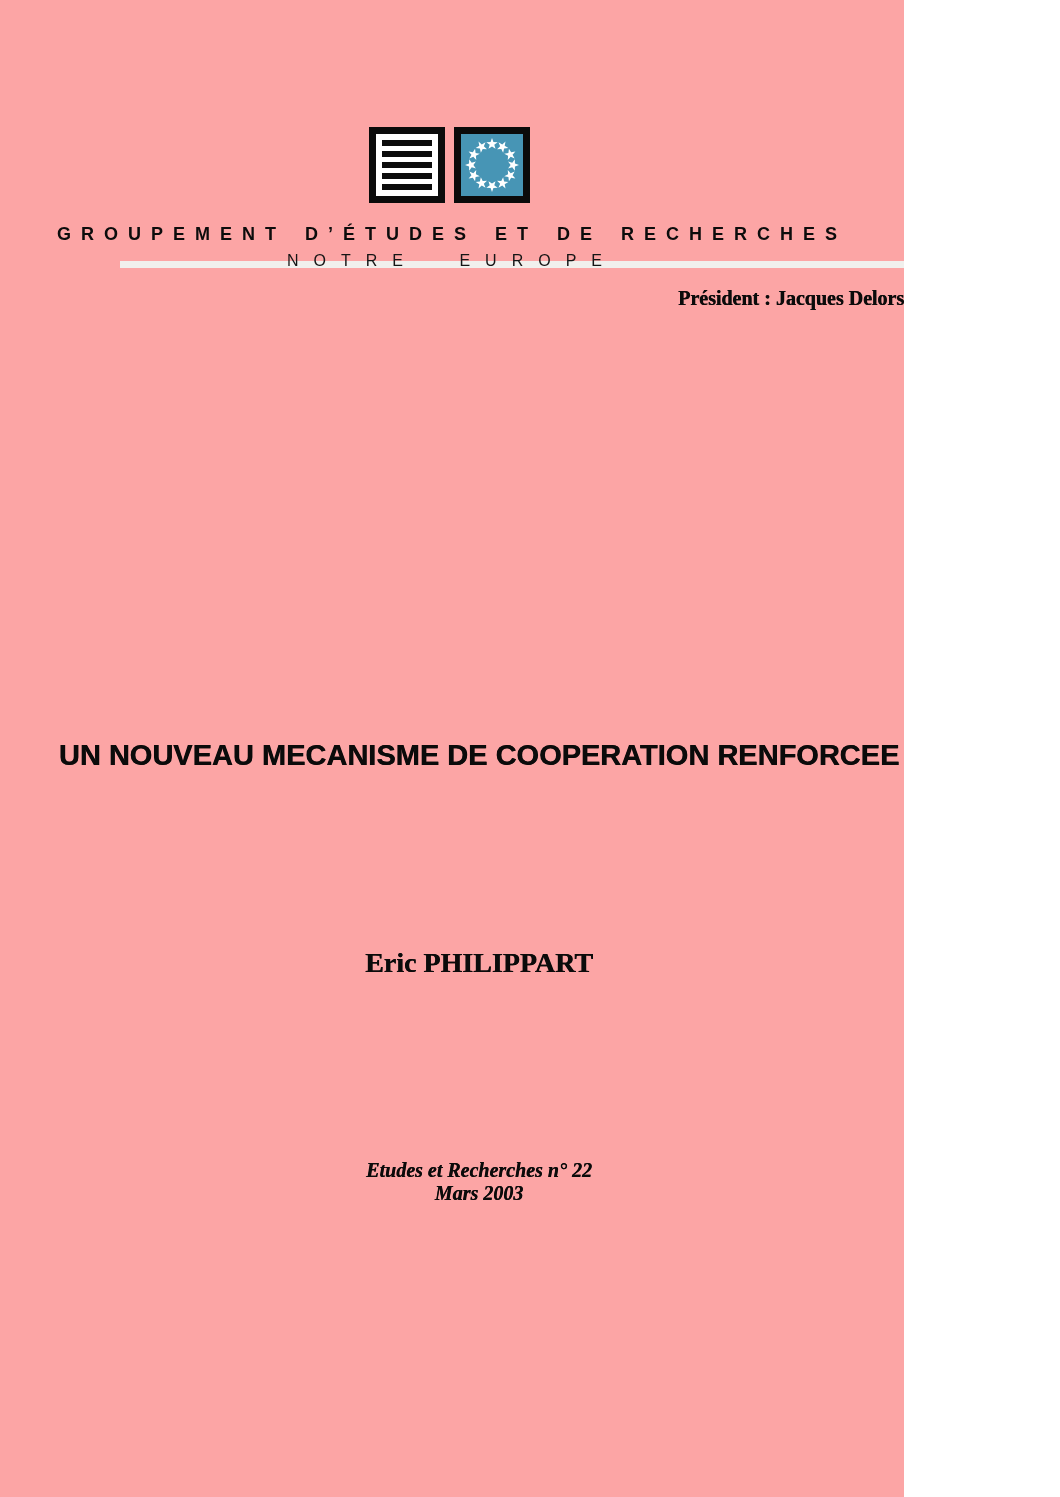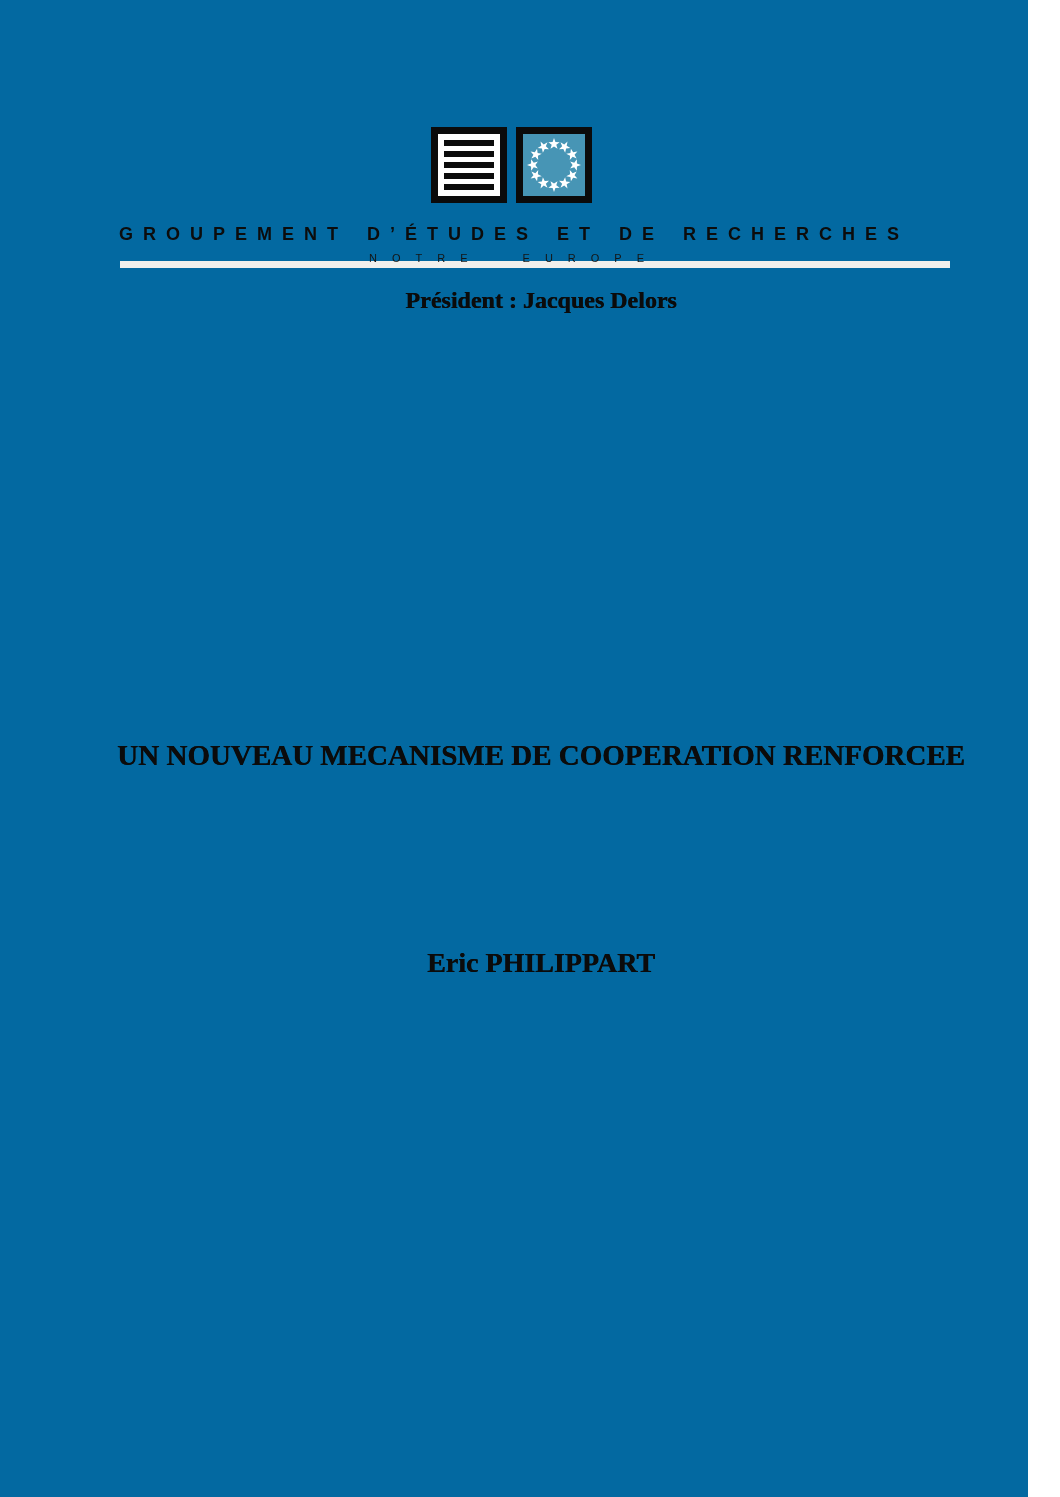--- a/index.html
+++ b/index.html
@@ -2,23 +2,23 @@
 <html><head>
 <meta charset="utf-8">
 <style>
   html, body {
     margin: 0;
     padding: 0;
     background: #ffffff;
   }
   .page {
     position: relative;
-    width: 1028px;
+    width: 904px;
     height: 1497px;
-    background: #0369a1;
+    background: #fca5a5;
     overflow: hidden;
     font-family: "Liberation Serif", serif;
     color: #0b0b0b;
   }
 
   
   .logo-row {
     position: absolute;
     top: 127px;
     left: 0;
@@ -55,47 +55,48 @@
     background: #f1f0ed;
   }
   .org-line2 {
     position: absolute;
     top: 252px;
     left: 0;
     right: 0;
     text-align: center;
     font-family: "Liberation Sans", sans-serif;
     font-weight: 400;
-    font-size: 11px;
+    font-size: 16px;
     letter-spacing: 15px;
     word-spacing: 22px;
     color: #151515;
     white-space: nowrap;
   }
 
   
   .serif-center {
     position: absolute;
     left: 54px;
     right: 0;
     text-align: center;
     white-space: nowrap;
   }
 
   .president {
     top: 287px;
     font-family: "Liberation Serif", serif;
     font-weight: 700;
-    font-size: 24px;
+    font-size: 20px;
     text-shadow: 0.5px 0 0 currentColor;
+    text-align: right;
   }
 
   .title {
     top: 737px;
-    font-family: Liberation Serif, serif;
+    font-family: Liberation Sans, sans-serif;
     font-weight: 700;
     font-size: 29px;
     line-height: 36px;
     text-shadow: 0.5px 0 0 currentColor;
   }
 
   .author {
     top: 947px;
     font-family: "Liberation Serif", serif;
     font-weight: 700;
@@ -152,14 +153,18 @@
   <div class="org-line2">NOTRE EUROPE</div>
 
   <div class="serif-center president">Président : Jacques Delors</div>
 
   <div class="serif-center title">
     <div>UN NOUVEAU MECANISME DE COOPERATION RENFORCEE</div>
   </div>
 
   <div class="serif-center author">Eric PHILIPPART</div>
 
+  <div class="serif-center imprint">
+    <div>Etudes et Recherches n° 22</div>
+    <div>Mars 2003</div>
+  </div>
 
 </div>
 
 </body></html>

